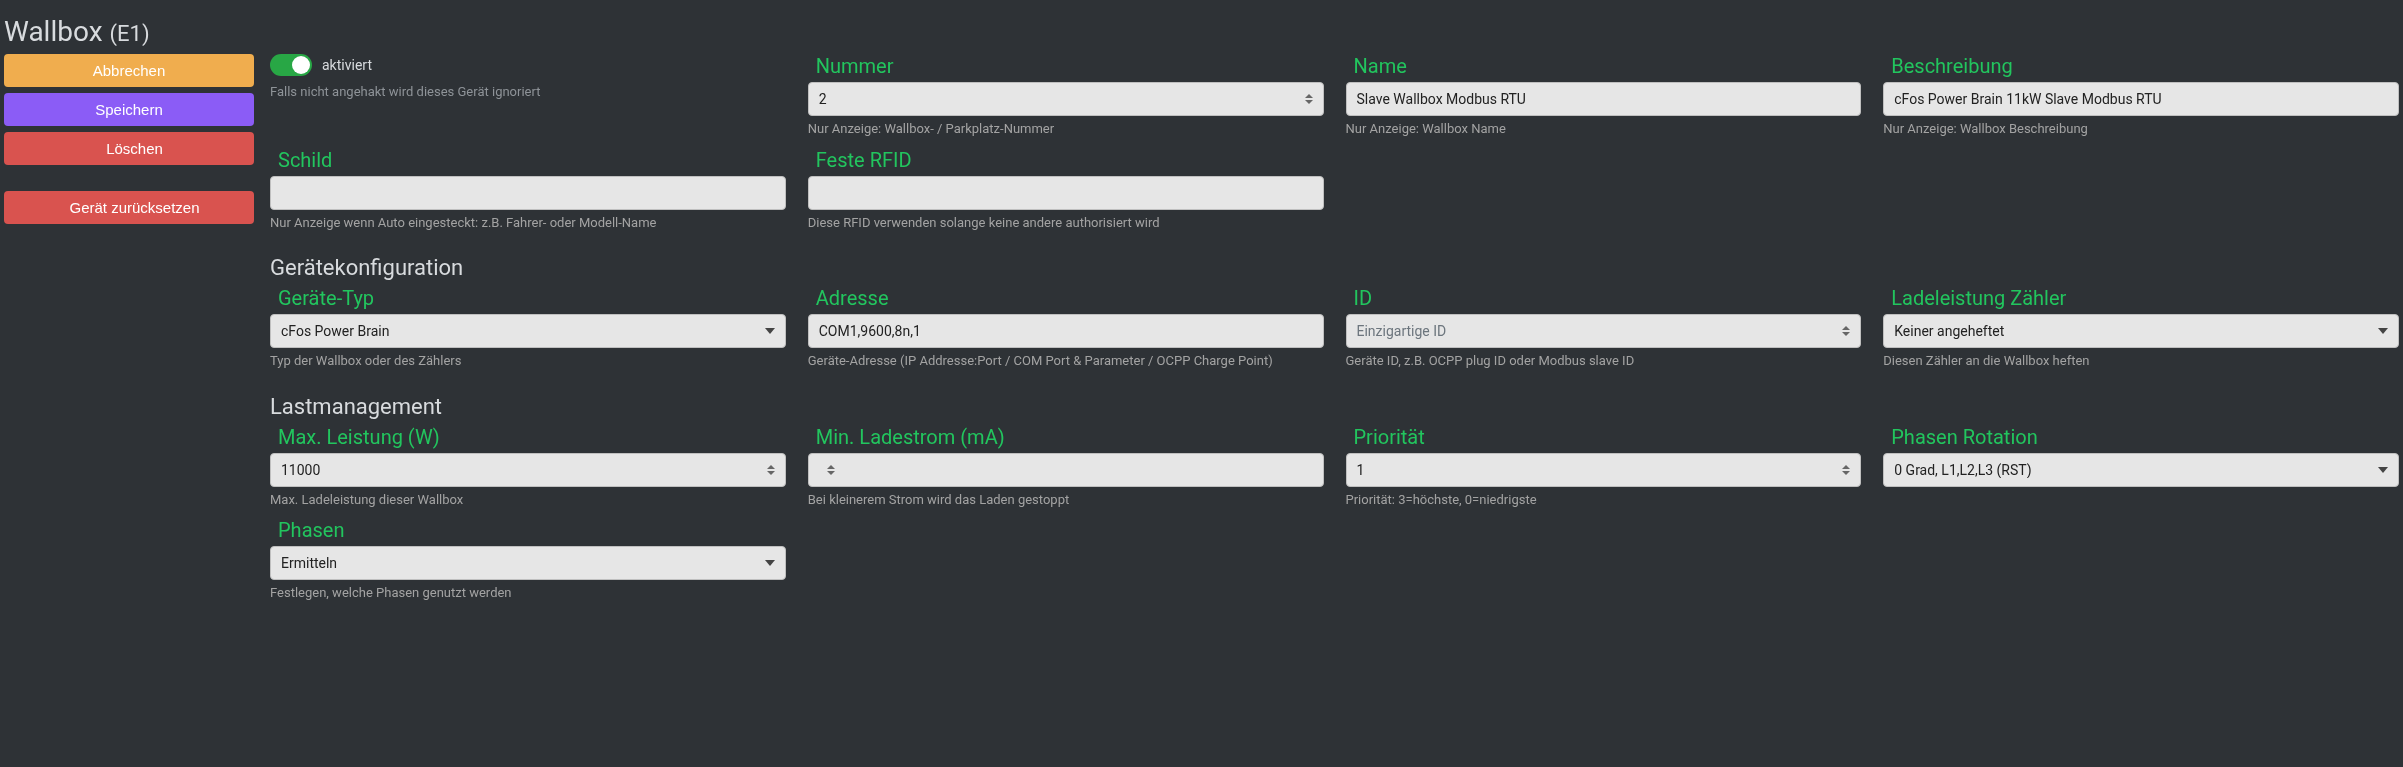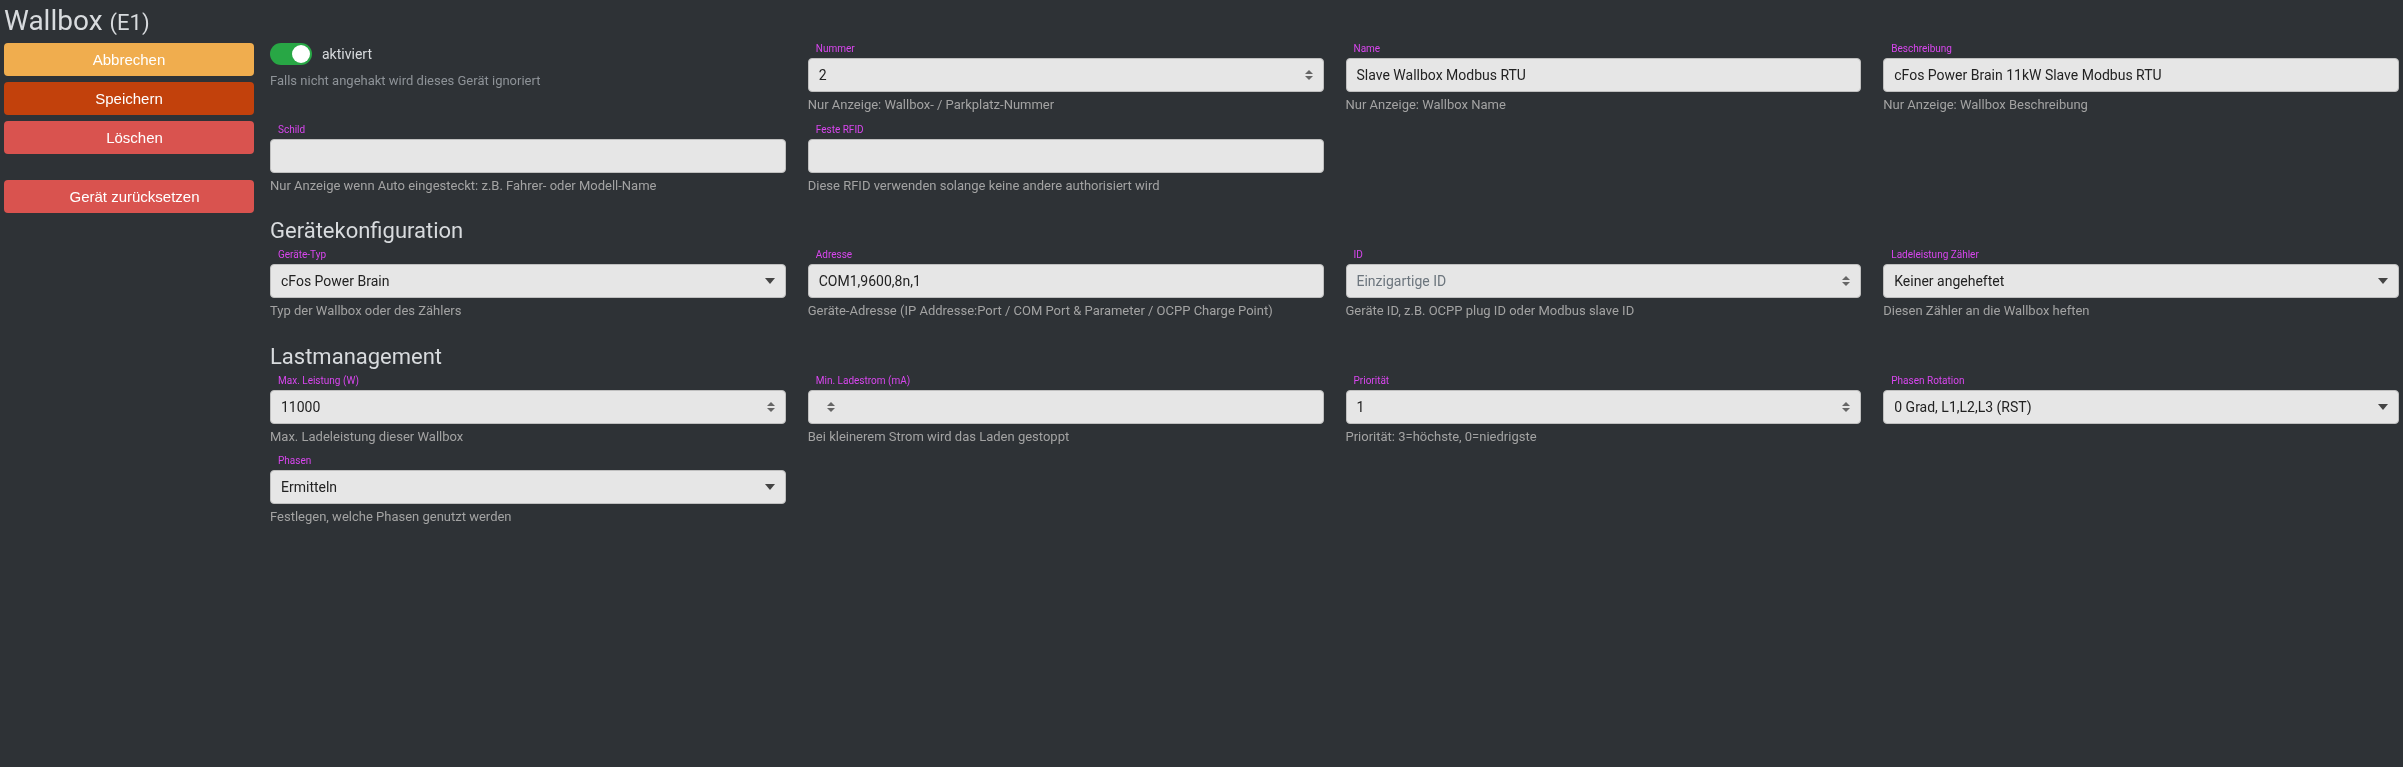--- a/index.html
+++ b/index.html
@@ -8,21 +8,21 @@
     color: #d8dbde;
     font-family: -apple-system, BlinkMacSystemFont, "Segoe UI", Roboto, Arial, sans-serif;
     font-size: 14px;
     padding: 0 0 30px 0;
     width: 2403px;
   }
   .page-title {
     font-size: 28px;
     font-weight: 400;
     color: #d8dbde;
-    padding: 4px 4px 6px 4px;
+    padding: 15px 4px 6px 4px;
   }
   .page-title .sub {
     font-size: 22px;
     color: #d8dbde;
   }
   .layout {
     display: flex;
     gap: 16px;
     padding: 0 4px;
   }
@@ -38,21 +38,21 @@
     width: 100%;
     border: none;
     border-radius: 4px;
     padding: 8px 10px;
     font-size: 15px;
     color: #fff;
     cursor: pointer;
     text-align: center;
   }
   .btn-orange { background: #f0ad4e; }
-  .btn-green  { background: #c2410c; }
+  .btn-green  { background: #8b5cf6; }
   .btn-red    { background: #d9534f; padding-left: 21px; }
   .spacer-sm  { height: 14px; }
   .main {
     flex: 1;
     display: flex;
     flex-direction: column;
   }
   .section-title {
     font-size: 22px;
     font-weight: 400;
@@ -65,22 +65,22 @@
     gap: 22px;
     align-items: start;
   }
   .field {
     display: flex;
     flex-direction: column;
     gap: 4px;
     margin-bottom: 10px;
   }
   .field .label {
-    font-size: 10px;
-    color: #d946ef;
+    font-size: 20px;
+    color: #22c55e;
     padding-left: 8px;
   }
   .field .hint {
     font-size: 13px;
     color: #a3a3a3;
     line-height: 1.35;
   }
   .control {
     background: #e6e6e6;
     color: #222;

